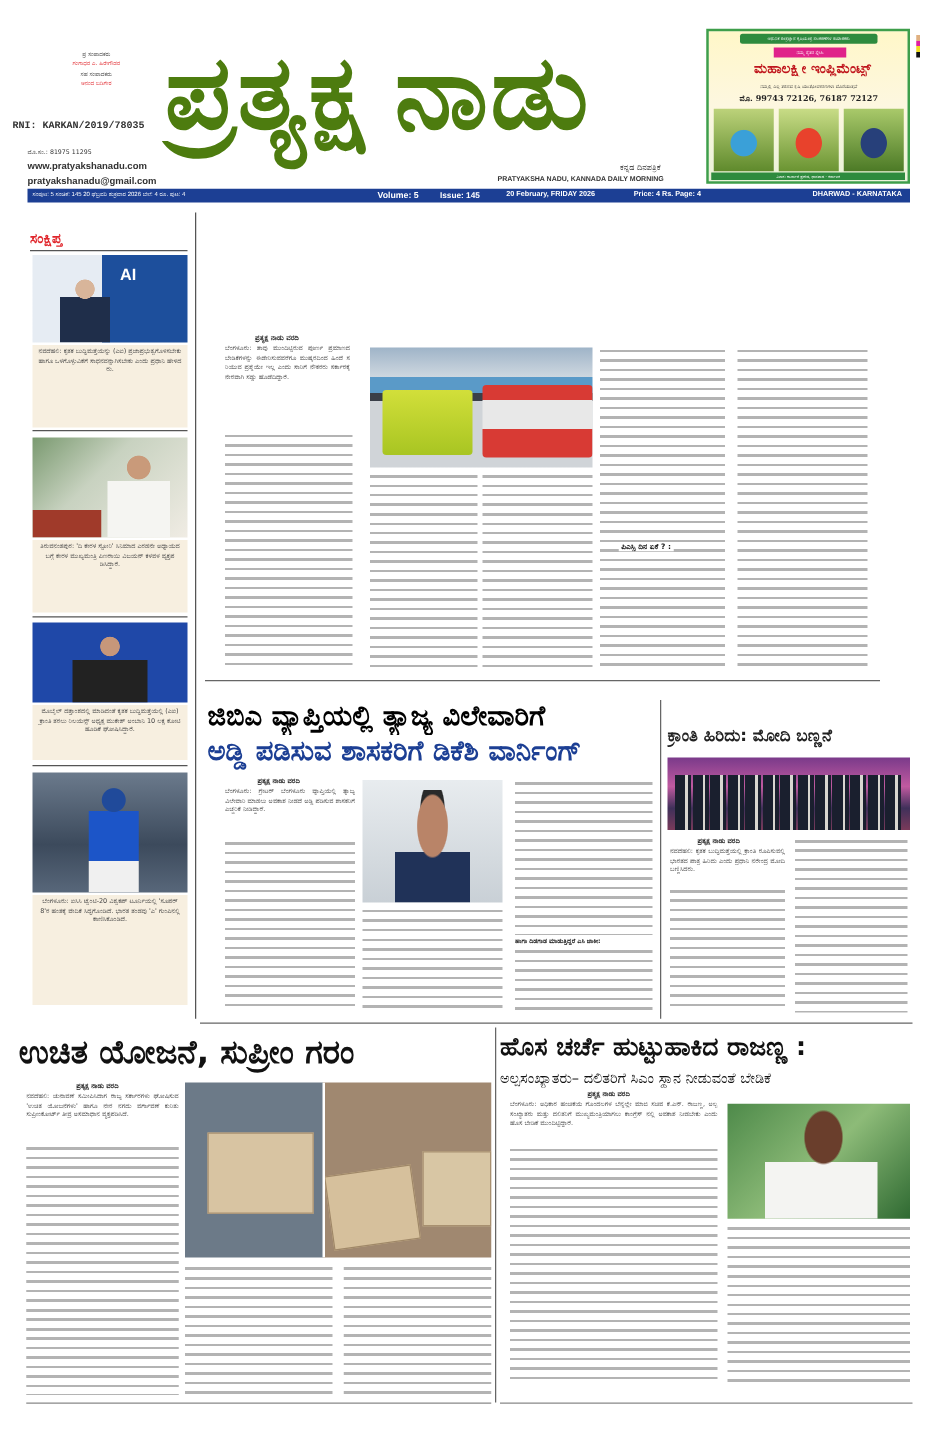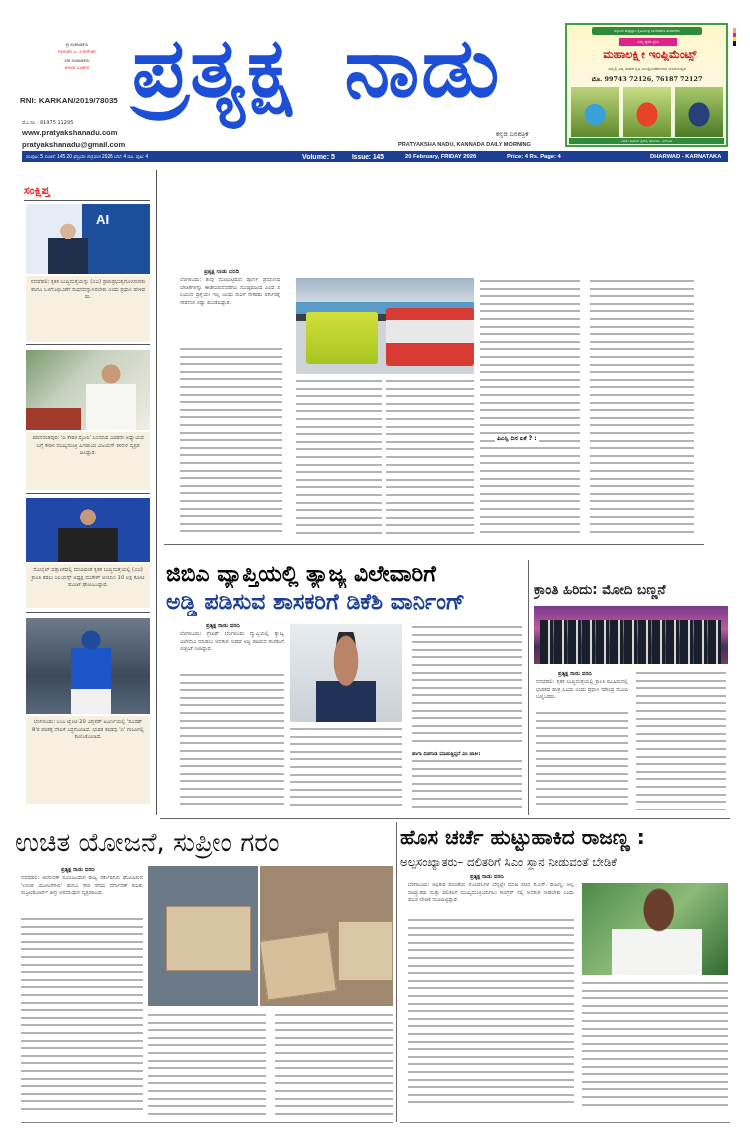--- a/index.html
+++ b/index.html
@@ -16,26 +16,26 @@
 </head>
 <body>
 
 <div class="abs" style="left:0;top:0;width:750px;height:148px">
   <div class="abs" style="left:22px;top:42px;width:110px;font-size:4.6px;line-height:6.5px;text-align:center">
     <div style="color:#333">ಪ್ರ ಸಂಪಾದಕರು</div>
     <div class="red">ಗಂಗಾಧರ ಎ. ಹಿರೇಗೌಡರ</div>
     <div style="color:#333;margin-top:3px">ಸಹ ಸಂಪಾದಕರು</div>
     <div class="red">ಆನಂದ ಬಡಿಗೇರ</div>
   </div>
-  <div class="abs" style="left:20px;top:96px;font-family:Liberation Sans, sans-serif;font-weight:bold;font-size:8px;color:#333">RNI: KARKAN/2019/78035</div>
+  <div class="abs" style="left:10px;top:96px;font-family:Liberation Mono, monospace;font-weight:bold;font-size:8px;color:#333">RNI: KARKAN/2019/78035</div>
   <div class="abs" style="left:22px;top:119px;font-size:5px;color:#333">ಮೊ.ಸಂ.: 81975 11295</div>
   <div class="abs" style="left:22px;top:128px;font-family:'Liberation Sans',sans-serif;font-weight:bold;font-size:7.6px;color:#333">www.pratyakshanadu.com</div>
   <div class="abs" style="left:22px;top:140px;font-family:'Liberation Sans',sans-serif;font-weight:bold;font-size:7.6px;color:#333">pratyakshanadu@gmail.com</div>
 
-  <div class="abs" style="left:132px;top:20px;width:400px;font-family:Liberation Mono, monospace;font-weight:bold;font-size:82px;line-height:110px;color:#1d4ed8;letter-spacing:2px;white-space:nowrap">ಪ್ರತ್ಯಕ್ಷ ನಾಡು</div>
+  <div class="abs" style="left:132px;top:20px;width:400px;font-family:Liberation Serif, serif;font-weight:bold;font-size:82px;line-height:110px;color:#4d7c0f;letter-spacing:2px;white-space:nowrap">ಪ್ರತ್ಯಕ್ಷ ನಾಡು</div>
   <div class="abs" style="left:496px;top:130px;font-size:6.5px;color:#333">ಕನ್ನಡ ದಿನಪತ್ರಿಕೆ</div>
   <div class="abs" style="left:398px;top:141px;font-family:'Liberation Sans',sans-serif;font-weight:bold;font-size:5.6px;color:#333">PRATYAKSHA NADU, KANNADA DAILY MORNING</div>
 
   <div class="abs" style="left:565px;top:23px;width:163px;height:124px;border:2px solid #3e9e4a;background:linear-gradient(#fff7c8,#fdf7e0 50%,#e9f2d8)">
     <div class="abs ad-green" style="left:25px;top:2px;width:110px;height:8px;font-size:3.6px;line-height:8px;text-align:center;border-radius:2px;overflow:hidden;white-space:nowrap">ಆಧುನಿಕ ತಂತ್ರಜ್ಞಾನ ಕೃಷಿಯಂತ್ರ ಸಲಕರಣೆಗಳ ತಯಾರಕರು</div>
     <div class="abs" style="left:52px;top:13px;width:58px;height:8px;background:#e0228a;color:#fff;font-size:3.8px;line-height:8px;text-align:center;overflow:hidden;white-space:nowrap">ನಮ್ಮ ರೈತರ ಸ್ನೇಹಿ</div>
     <div class="abs" style="left:8px;top:23px;width:150px;font-weight:bold;font-size:11px;color:#c0161d;text-align:center;white-space:nowrap;overflow:hidden">ಮಹಾಲಕ್ಷ್ಮೀ ಇಂಪ್ಲಿಮೆಂಟ್ಸ್</div>
     <div class="abs" style="left:5px;top:41px;width:150px;font-size:3.8px;color:#333;text-align:center;white-space:nowrap;overflow:hidden">ನಮ್ಮಲ್ಲಿ ಎಲ್ಲ ತರಹದ ಕೃಷಿ ಯಂತ್ರೋಪಕರಣಗಳು ದೊರೆಯುತ್ತವೆ</div>
     <div class="abs" style="left:5px;top:50px;width:150px;font-family:'DejaVu Serif',serif;font-weight:bold;font-size:6.4px;color:#222;text-align:center;white-space:nowrap">ಮೊ. 99743 72126, 76187 72127</div>
     <div class="abs photo" style="left:4px;top:62px;width:48px;height:50px;background:radial-gradient(circle at 50% 55%,#3aa0d8 0 28%,transparent 30%),linear-gradient(#bcd27a,#5f8a2c)"></div>
@@ -134,21 +134,21 @@
     <div class="abs" style="left:6px;top:14px;width:182px;height:44px;background:repeating-linear-gradient(90deg,#1a1f2e 0 8px,#d9d6d0 8px 10px,#1a1f2e 10px 13px,transparent 13px 14px)"></div>
   </div>
   <div class="abs" style="left:28px;top:110px;font-weight:bold;font-size:5.4px;color:#222">ಪ್ರತ್ಯಕ್ಷ ನಾಡು ವರದಿ</div>
   <div class="abs txt" style="left:6px;top:118px;width:92px;height:30px;overflow:hidden">ನವದೆಹಲಿ: ಕೃತಕ ಬುದ್ಧಿಮತ್ತೆಯಲ್ಲಿ ಕ್ರಾಂತಿ ರೂಪಿಸುವಲ್ಲಿ ಭಾರತದ ಪಾತ್ರ ಹಿರಿದು ಎಂದು ಪ್ರಧಾನಿ ನರೇಂದ್ರ ಮೋದಿ ಬಣ್ಣಿಸಿದರು.</div>
   <div class="abs lines" style="left:6px;top:150px;width:92px;height:100px"></div>
   <div class="abs lines" style="left:106px;top:110px;width:90px;height:140px"></div>
 </div>
 <div class="abs hr" style="left:160px;top:818px;width:570px;background:#666"></div>
 
 <div class="abs" style="left:15px;top:822px;width:378px;height:325px">
-  <div class="abs" style="left:0;top:0;width:378px;font-weight:normal;font-size:26px;line-height:40px;color:#111;white-space:nowrap;overflow:hidden">ಉಚಿತ ಯೋಜನೆ, ಸುಪ್ರೀಂ ಗರಂ</div>
+  <div class="abs" style="left:0;top:0;width:378px;font-weight:bold;font-size:26px;line-height:40px;color:#111;white-space:nowrap;overflow:hidden">ಉಚಿತ ಯೋಜನೆ, ಸುಪ್ರೀಂ ಗರಂ</div>
   <div class="abs" style="left:46px;top:44px;font-weight:bold;font-size:5.4px;color:#222">ಪ್ರತ್ಯಕ್ಷ ನಾಡು ವರದಿ</div>
   <div class="abs txt" style="left:6px;top:52px;width:122px;height:40px;overflow:hidden">ನವದೆಹಲಿ: ಚುನಾವಣೆ ಸಮೀಪಿಸಿದಾಗ ರಾಜ್ಯ ಸರ್ಕಾರಗಳು ಘೋಷಿಸುವ 'ಉಚಿತ ಯೋಜನೆಗಳು' ಹಾಗೂ ನೇರ ನಗದು ವರ್ಗಾವಣೆ ಕುರಿತು ಸುಪ್ರೀಂಕೋರ್ಟ್ ತೀವ್ರ ಅಸಮಾಧಾನ ವ್ಯಕ್ತಪಡಿಸಿದೆ.</div>
   <div class="abs lines" style="left:6px;top:94px;width:122px;height:200px"></div>
   <div class="abs photo" style="left:133px;top:44px;width:245px;height:140px;background:linear-gradient(90deg,#6c7a88 0 45%,#a08870 45%)">
     <div class="abs" style="left:18px;top:40px;width:85px;height:65px;background:#d8c4a2;border:1px solid #a89070"></div>
     <div class="abs" style="left:115px;top:70px;width:70px;height:60px;background:#d6c09c;border:1px solid #a08868;transform:rotate(-8deg)"></div>
     <div class="abs" style="left:190px;top:55px;width:55px;height:60px;background:#d8c6a4;border:1px solid #a89070"></div>
     <div class="abs" style="left:110px;top:0;width:2px;height:140px;background:#fff"></div>
   </div>
   <div class="abs lines" style="left:133px;top:190px;width:118px;height:104px"></div>

